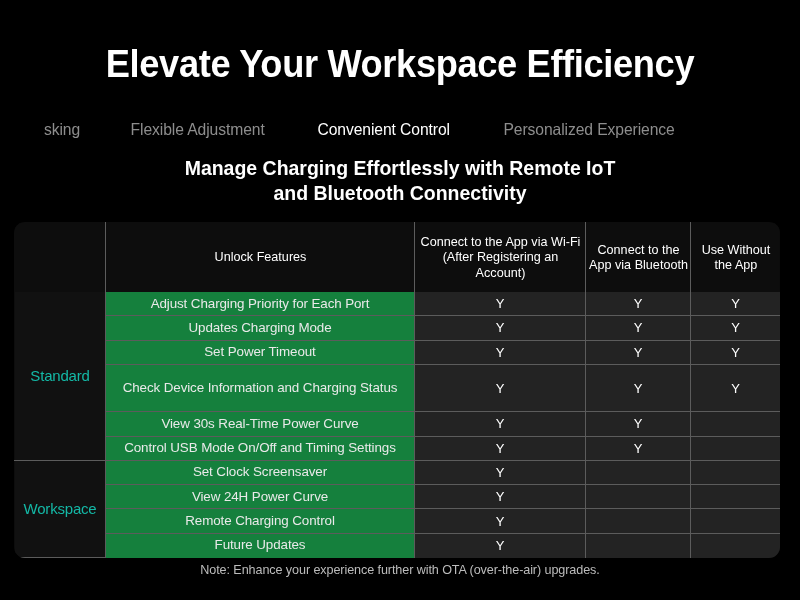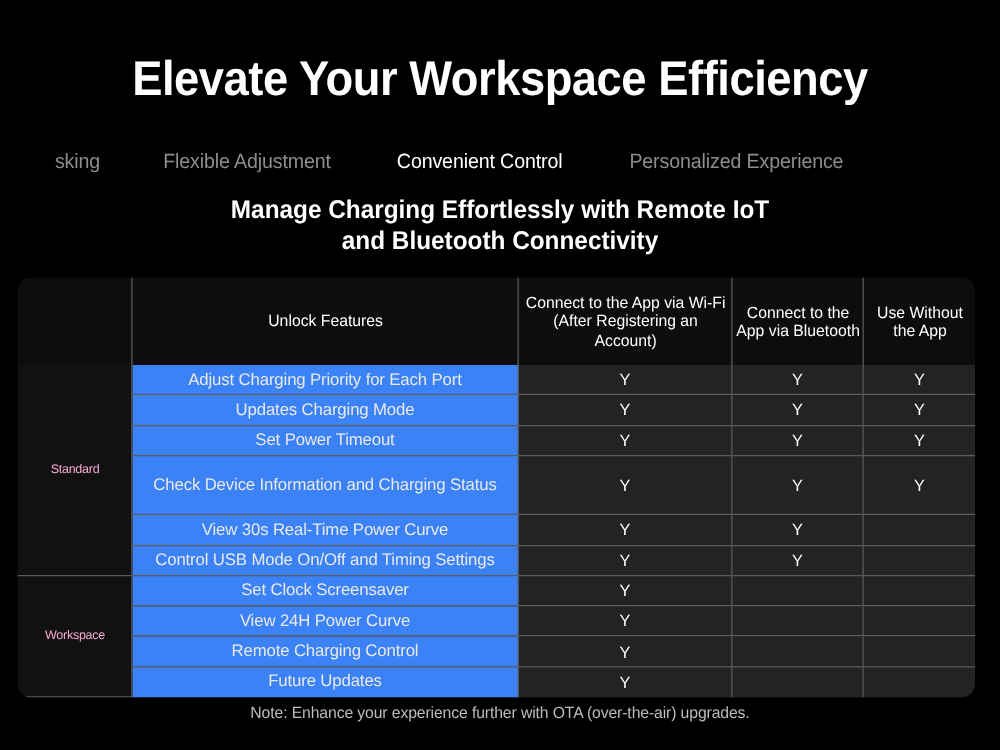--- a/index.html
+++ b/index.html
@@ -118,28 +118,28 @@
     font-size: 13px;
     font-weight: bold;
     line-height: 15.5px;
     padding: 0 5px;
     transform: scaleX(0.97);
   }
   .hdr-blank { background: #0d0d0d; }
 
   .group-cell {
     background: #111111;
-    color: #f9a8d4;
-    font-size: 10px;
+    color: #14b8a6;
+    font-size: 15px;
     font-weight: bold;
     letter-spacing: -0.2px;
   }
 
   .feature-cell {
-    background: #3b82f6;
+    background: #15803d;
     color: #e9e9e9;
     font-size: 13.4px;
     line-height: 16px;
     padding: 0 6px;
     letter-spacing: -0.1px;
   }
   .mark-cell {
     background: #232323;
     color: #ffffff;
     font-size: 13px;

